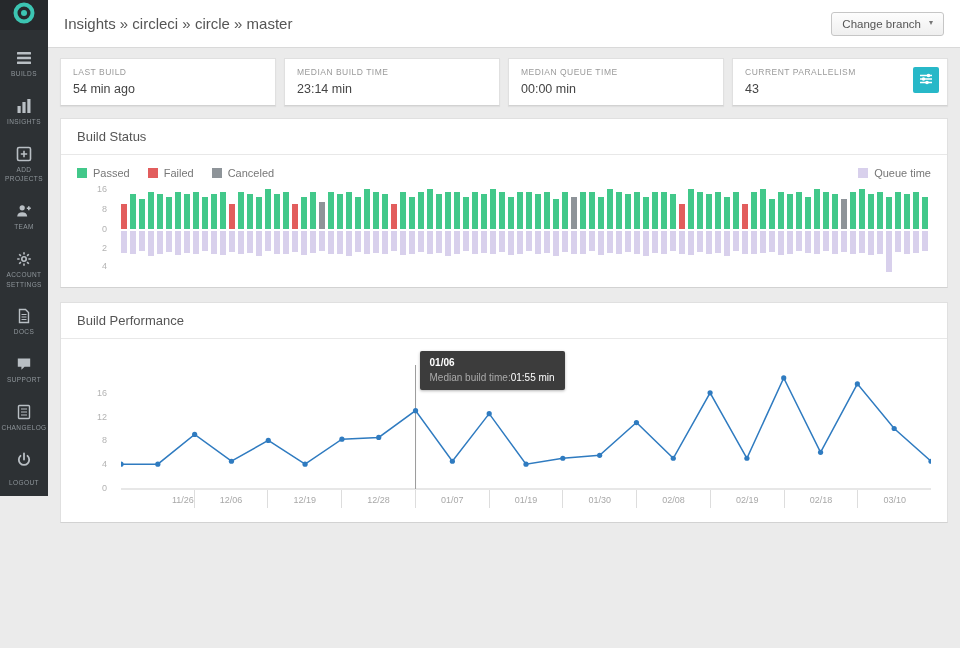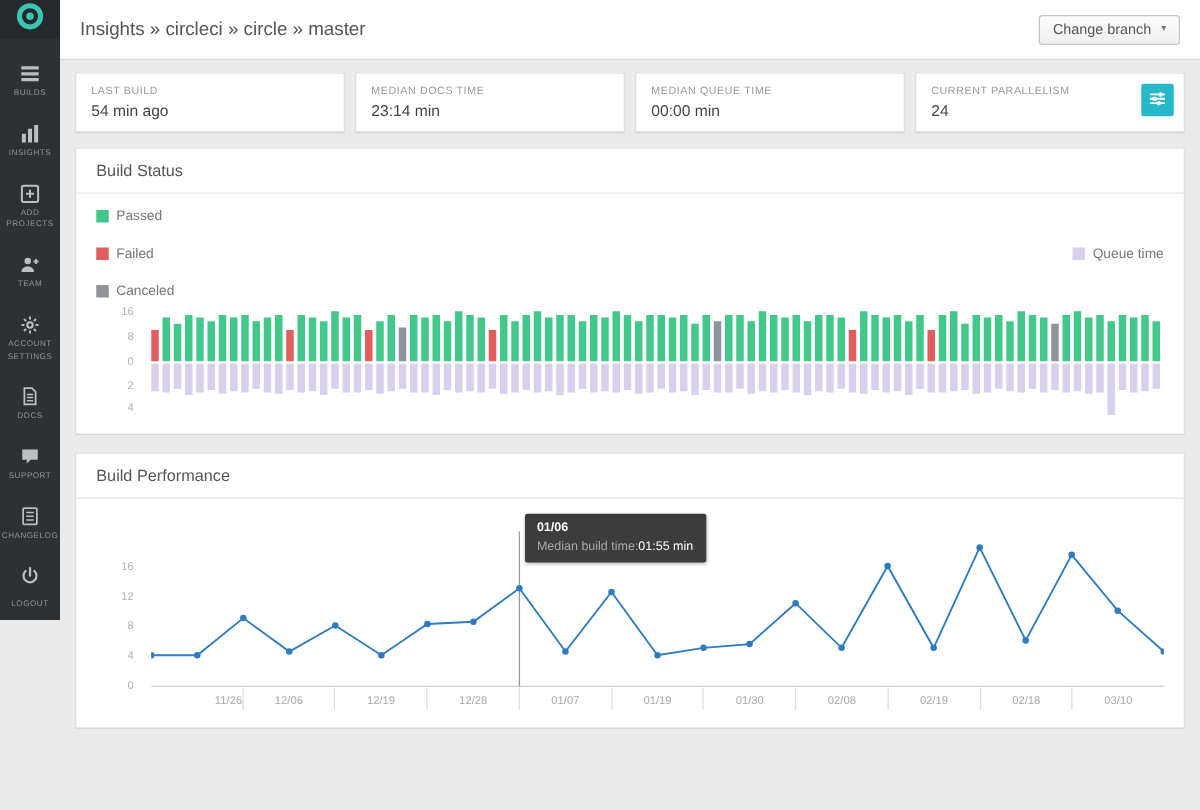--- a/index.html
+++ b/index.html
@@ -34,21 +34,21 @@
   .card-label { font-size:8.5px; color:#9a9a9a; letter-spacing:.5px; margin-bottom:5px; }
   .card-value { font-size:12.5px; color:#444; }
   .card-action { position:absolute; right:8px; top:8px; width:26px; height:26px; border:none; border-radius:2px; display:flex; align-items:center; justify-content:center; cursor:pointer; }
 
   
   .panel { background:#fff; border:1px solid #e0e0e0; border-bottom-color:#d2d2d2; margin-bottom:14px; }
   .panel-header { padding:10px 16px; border-bottom:1px solid #e8e8e8; font-size:13px; color:#555; }
   .panel-body { padding:12px 16px 14px; }
 
   .legend-row { display:flex; justify-content:space-between; align-items:center; margin-bottom:10px; }
-  .legend { display:flex; gap:18px;flex-direction:column; }
+  .legend { display:flex; gap:18px; }
   .legend-item { display:flex; align-items:center; gap:6px; font-size:11px; color:#777; }
   .swatch { width:10px; height:10px; display:inline-block; flex:none; }
 
   
   .bs-chart { position:relative; padding-left:44px; }
   .bs-yaxis { position:absolute; left:0; top:0; width:36px; height:100%; }
   .ylab { position:absolute; right:6px; font-size:9px; color:#b3b3b3; }
   .bars { display:flex; align-items:flex-start; }
   .bar-col { width:6px; margin-right:3px; flex:none; cursor:pointer; }
   .bar-up-wrap { height:40px; display:flex; align-items:flex-end; }
@@ -163,30 +163,30 @@
     </header>
 
     <div class="page">
 
       <div class="stats">
         <div class="card">
           <div class="card-label">LAST BUILD</div>
           <div class="card-value">54 min ago</div>
         </div>
         <div class="card">
-          <div class="card-label">MEDIAN DOCS TIME</div>
+          <div class="card-label">MEDIAN BUILD TIME</div>
           <div class="card-value">23:14 min</div>
         </div>
         <div class="card">
           <div class="card-label">MEDIAN QUEUE TIME</div>
           <div class="card-value">00:00 min</div>
         </div>
         <div class="card">
           <div class="card-label">CURRENT PARALLELISM</div>
-          <div class="card-value">24</div>
+          <div class="card-value">43</div>
           <button class="card-action" style="background: rgb(39, 184, 200);">
             <span><svg width="16" height="16" viewBox="0 0 16 16">
                   <g stroke="#fff" stroke-width="1.5">
                     <path d="M2 4.5h12M2 8h12M2 11.5h12"></path>
                   </g>
                   <g fill="#fff">
                     <circle cx="10.5" cy="4.5" r="1.8"></circle>
                     <circle cx="5.5" cy="8" r="1.8"></circle>
                     <circle cx="9" cy="11.5" r="1.8"></circle>
                   </g>

